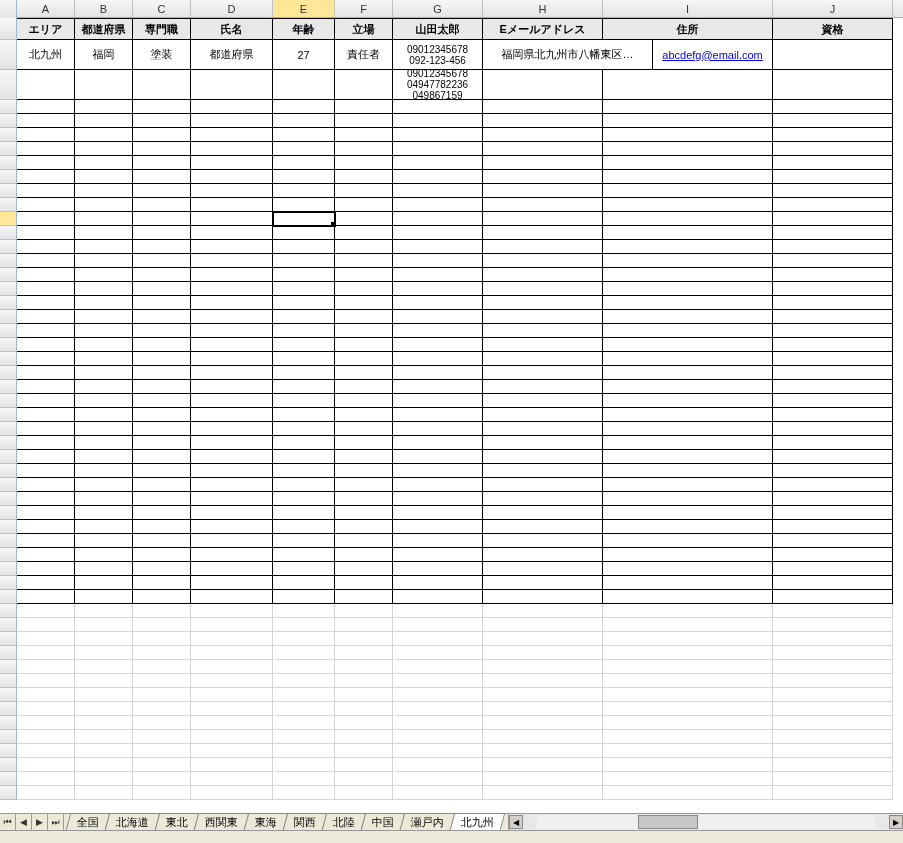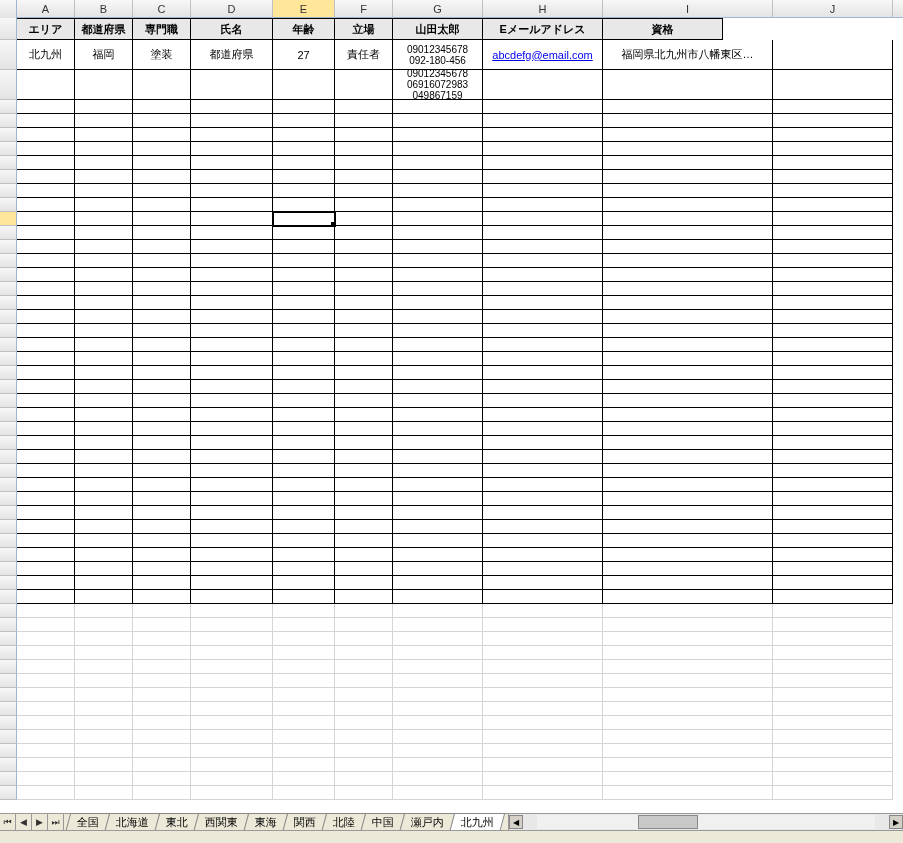--- a/index.html
+++ b/index.html
@@ -145,49 +145,50 @@
       <div class="row hdr-row" style="height: 22px;">
         <div class="row-head"></div>
         <div class="cell " style="width: 58px;">エリア</div>
         <div class="cell " style="width: 58px;">都道府県</div>
         <div class="cell " style="width: 58px;">専門職</div>
         <div class="cell " style="width: 82px;">氏名</div>
         <div class="cell " style="width: 62px;">年齢</div>
         <div class="cell " style="width: 58px;">立場</div>
         <div class="cell " style="width: 90px;">山田太郎</div>
         <div class="cell " style="width: 120px;">Eメールアドレス</div>
+        <div class="cell " style="width: 170px;">住所</div>
         <div class="cell " style="width: 120px;">資格</div>
       </div>
       <div class="row data-row" style="height: 30px;">
         <div class="row-head"></div>
         <div class="cell data-cell" style="width: 58px;">北九州</div>
         <div class="cell data-cell" style="width: 58px;">福岡</div>
         <div class="cell data-cell" style="width: 58px;">塗装</div>
         <div class="cell data-cell" style="width: 82px;">都道府県</div>
         <div class="cell data-cell" style="width: 62px;">27</div>
         <div class="cell data-cell" style="width: 58px;">責任者</div>
         <div class="cell data-cell multi" style="width: 90px;">
           <div>09012345678</div>
-          <div>092-180-456</div>
+          <div>092-123-456</div>
         </div>
+        <div class="cell data-cell" style="width: 170px;">福岡県北九州市八幡東区…</div>
         <div class="cell data-cell link" style="width: 120px;">abcdefg@email.com</div>
-        <div class="cell data-cell" style="width: 170px;">福岡県北九州市八幡東区…</div>
         <div class="cell data-cell" style="width: 120px;"></div>
       </div>
       <div class="row data-row" style="height: 30px;">
         <div class="row-head"></div>
         <div class="cell data-cell" style="width: 58px;"></div>
         <div class="cell data-cell" style="width: 58px;"></div>
         <div class="cell data-cell" style="width: 58px;"></div>
         <div class="cell data-cell" style="width: 82px;"></div>
         <div class="cell data-cell" style="width: 62px;"></div>
         <div class="cell data-cell" style="width: 58px;"></div>
         <div class="cell data-cell multi" style="width: 90px;">
           <div>09012345678</div>
-          <div>06916072983</div>
+          <div>04947782236</div>
           <div>049867159</div>
         </div>
         <div class="cell data-cell" style="width: 120px;"></div>
         <div class="cell data-cell" style="width: 170px;"></div>
         <div class="cell data-cell" style="width: 120px;"></div>
       </div>
       <div class="row data-row" style="height: 14px;">
         <div class="row-head"></div>
         <div class="cell data-cell" style="width: 58px;"></div>
         <div class="cell data-cell" style="width: 58px;"></div>

